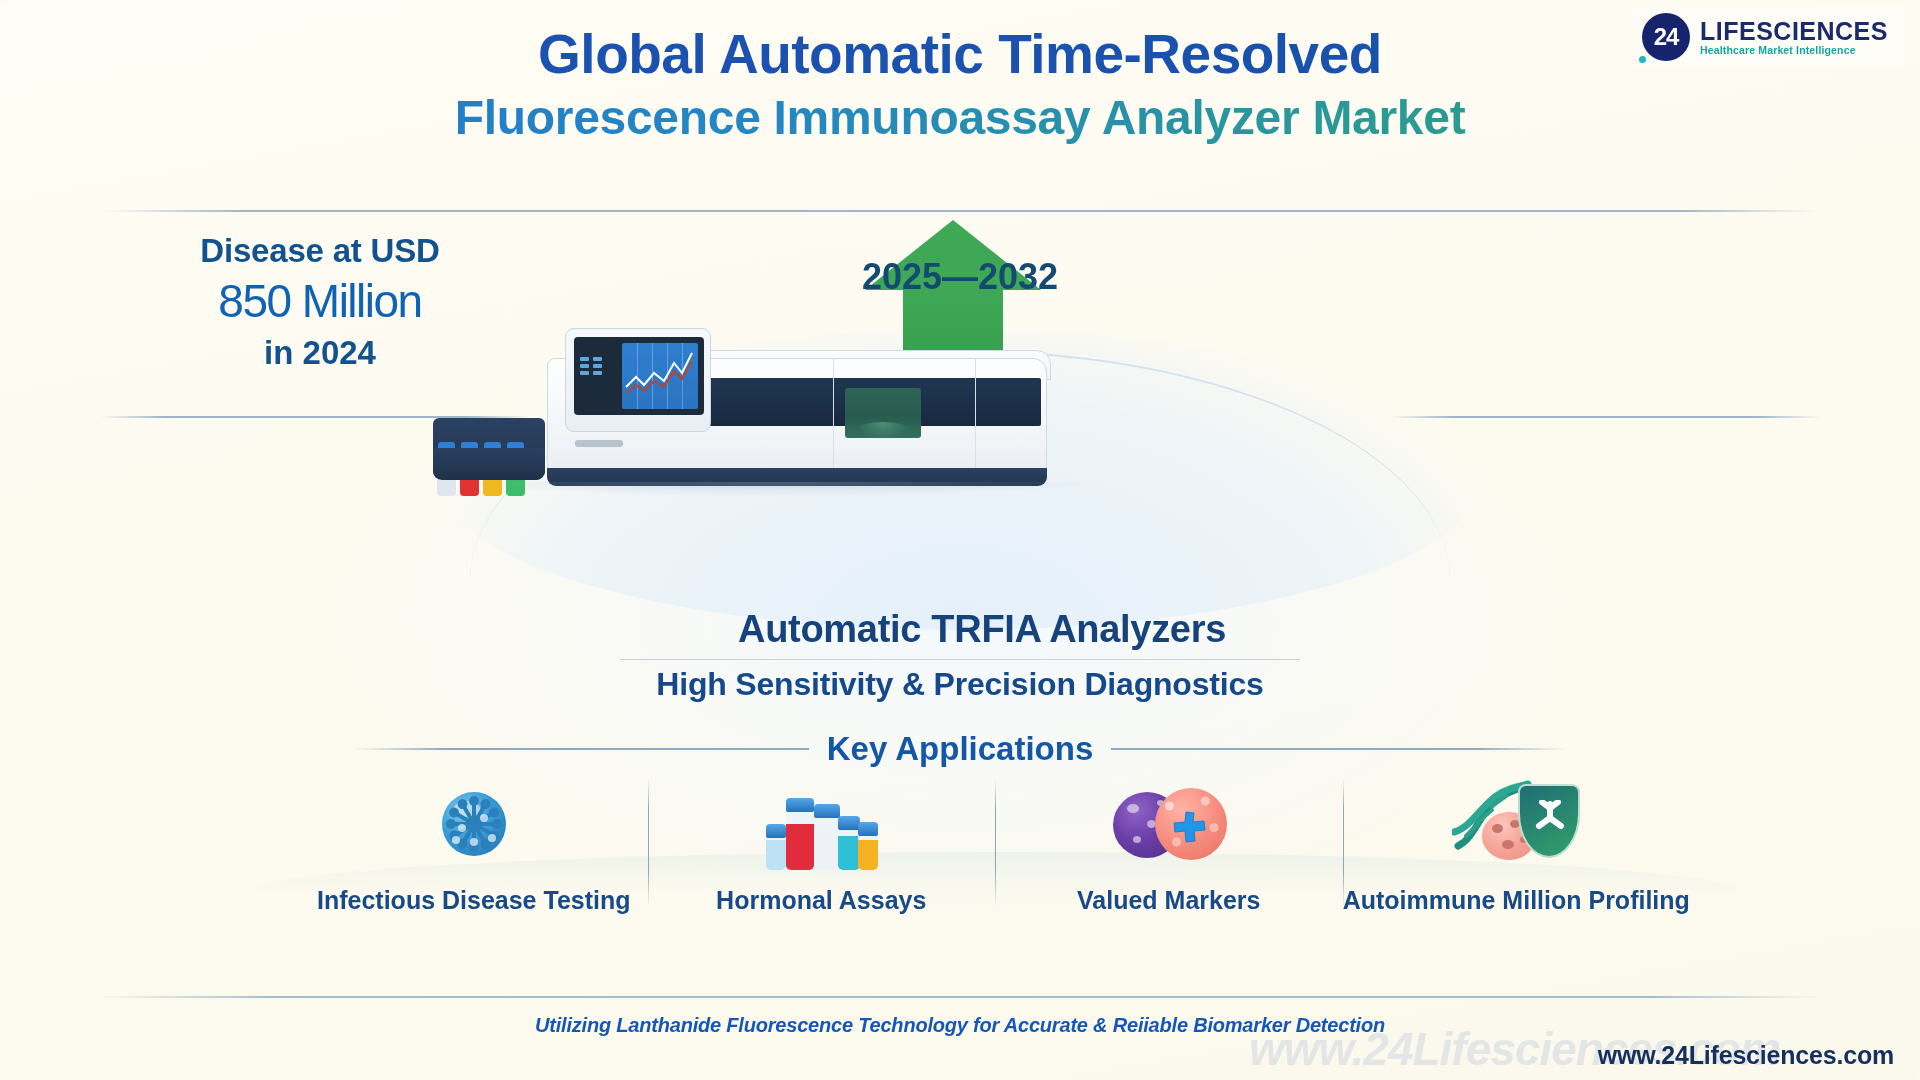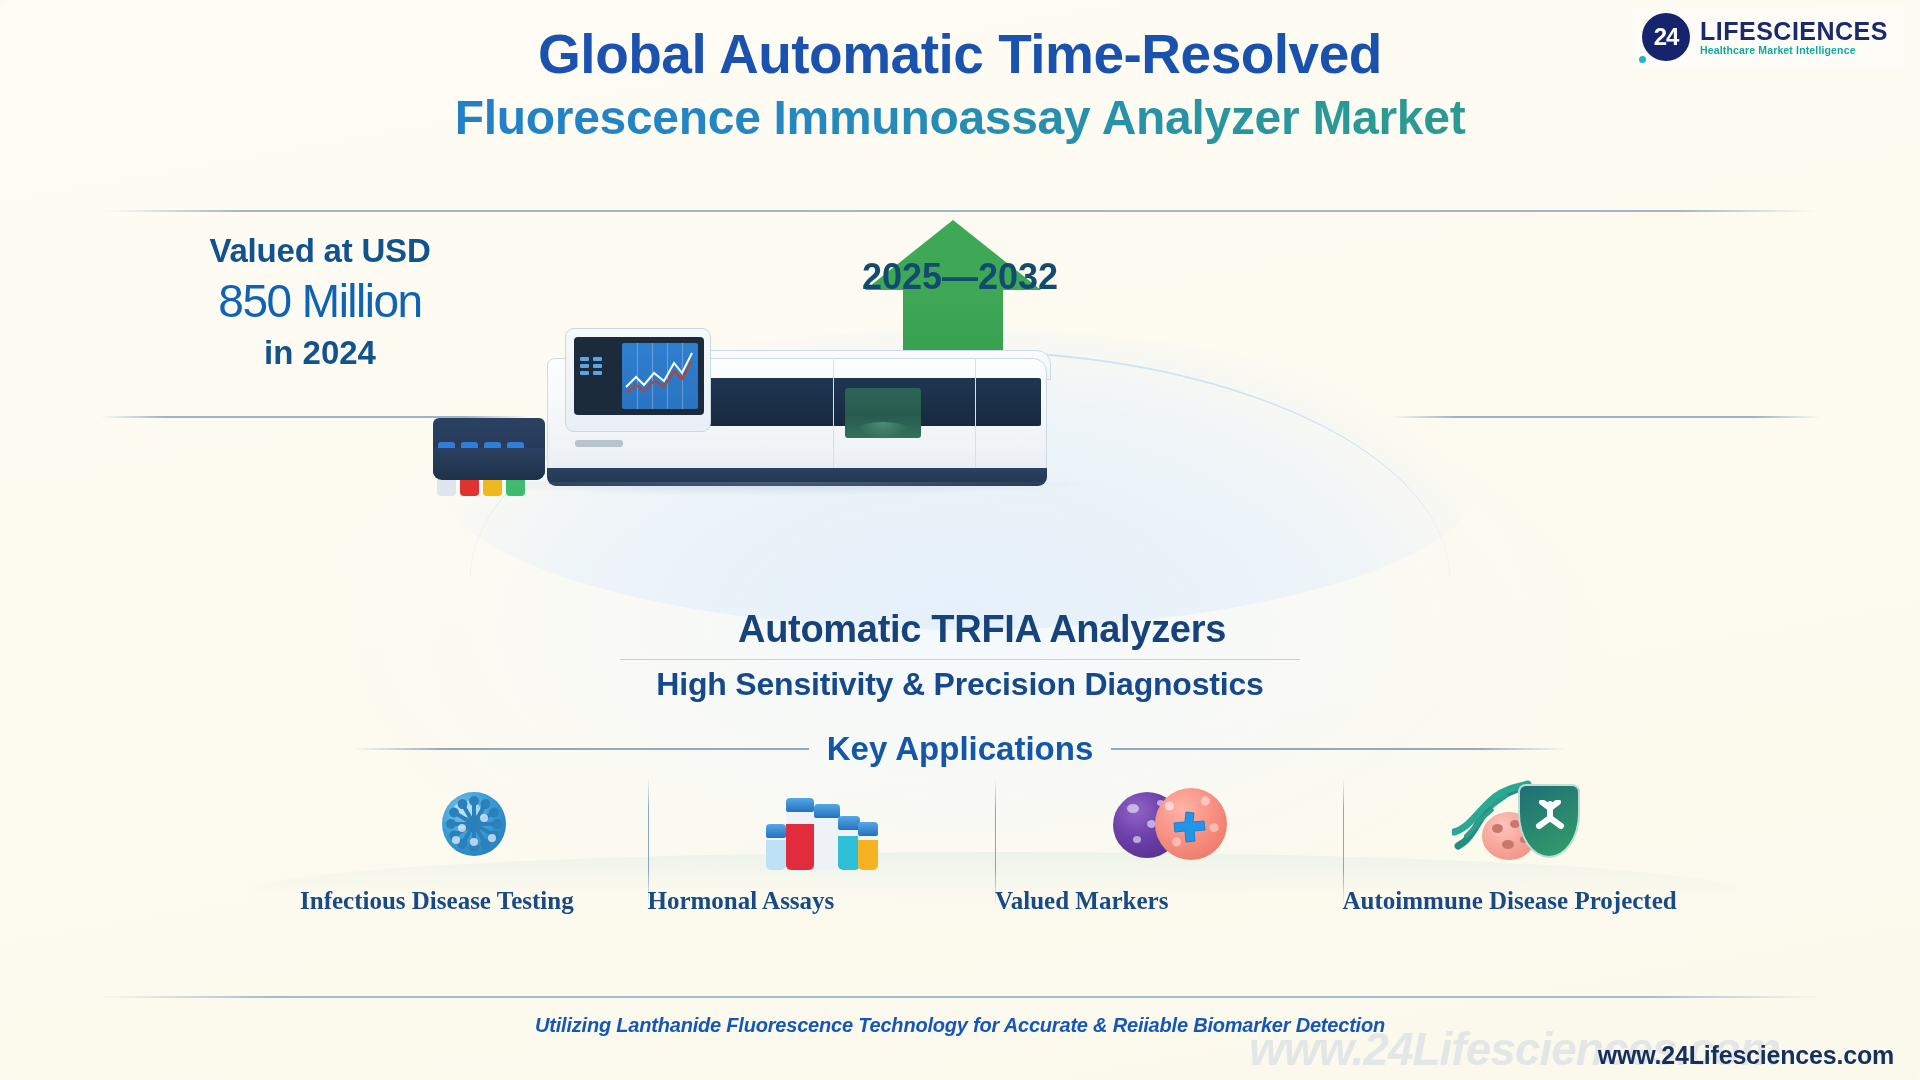--- a/index.html
+++ b/index.html
@@ -200,21 +200,21 @@
   .cap-rule { width:680px; height:1px; background:#c6d2dd; margin:8px auto 6px; }
   .cap-2 { font-size:32px; font-weight:bold; color:#15498c; letter-spacing:-.2px; }
 
   
   .ka-wrap { position:absolute; left:0; right:0; top:730px; display:flex; align-items:center; justify-content:center; gap:18px; }
   .ka-rule { height:2px; width:455px; background:linear-gradient(90deg,rgba(160,185,205,0) 0%,#8fa9bd 20%,#8fa9bd 100%); }
   .ka-rule.r { background:linear-gradient(270deg,rgba(160,185,205,0) 0%,#8fa9bd 20%,#8fa9bd 100%); }
   .ka-title { font-size:33px; font-weight:bold; color:#1456a8; white-space:nowrap; }
 
   .apps { position:absolute; left:300px; right:230px; top:770px; display:flex; }
-  .app { flex:1; position:relative;font-family:Liberation Serif, serif; }
+  .app { flex:1; text-align:center; position:relative; }
   .app + .app::before {
     content:""; position:absolute; left:0; top:8px; width:1px; height:128px;
     background:linear-gradient(180deg,rgba(140,165,190,0) 0%,#8ea6bd 25%,#8ea6bd 72%,rgba(140,165,190,0) 100%);
   }
   .app-icon { height:100px; display:flex; align-items:flex-end; justify-content:center; }
   .app-label { font-size:25px; font-weight:bold; color:#174a86; line-height:1.16; margin-top:16px; }
 
   .app-ground {
     position:absolute; left:250px; right:180px; top:852px; height:40px;
     background:linear-gradient(180deg, rgba(226,238,230,.55) 0%, rgba(240,246,240,0) 100%);
@@ -310,21 +310,21 @@
     </div>
   </div>
 
   <div class="title-wrap">
     <div class="title-1">Global Automatic Time-Resolved</div>
     <div class="title-2">Fluorescence Immunoassay Analyzer Market</div>
   </div>
   <div class="hr-top"></div>
 
   <div class="stat stat-left">
-    <div class="stat-small">Valued at USD</div>
+    <div class="stat-small">Disease at USD</div>
     <div class="stat-big">
       <span>850</span>
       <span>Million</span>
     </div>
     <div class="stat-sub">in 2024</div>
   </div>
   <div class="hr-stats left"></div>
 
   <div class="cagr-block">
     <div class="arrow">
@@ -502,21 +502,21 @@
           <span style="position:absolute;left:58px;top:42px;width:10px;height:8px;border-radius:50%;background:#c9776c"></span>
           <span style="position:absolute;left:50px;top:62px;width:12px;height:9px;border-radius:50%;background:#c9776c"></span>
           <span style="position:absolute;left:68px;top:58px;width:9px;height:7px;border-radius:50%;background:#c9776c"></span>
           <div class="shield">
             <svg width="40" height="40" viewBox="0 0 40 40" style="position:absolute;left:10px;top:14px">
               <path d="M20 4 L20 18 M20 18 L9 26 M20 18 L31 26 M12 2 L20 8 M28 2 L20 8" stroke="#ffffff" stroke-width="6" stroke-linecap="round" fill="none"></path>
             </svg>
           </div>
         </div>
       </div>
-      <div class="app-label">Autoimmune Disease Projected</div>
+      <div class="app-label">Autoimmune Million Profiling</div>
     </div>
   </div>
 
   <div class="foot-rule"></div>
   <div class="watermark">www.24Lifesciences.com</div>
   <div class="foot-text">Utilizing Lanthanide Fluorescence Technology for Accurate &amp; Reiiable Biomarker Detection</div>
   <div class="url">www.24Lifesciences.com</div>
 
 </div>
 

